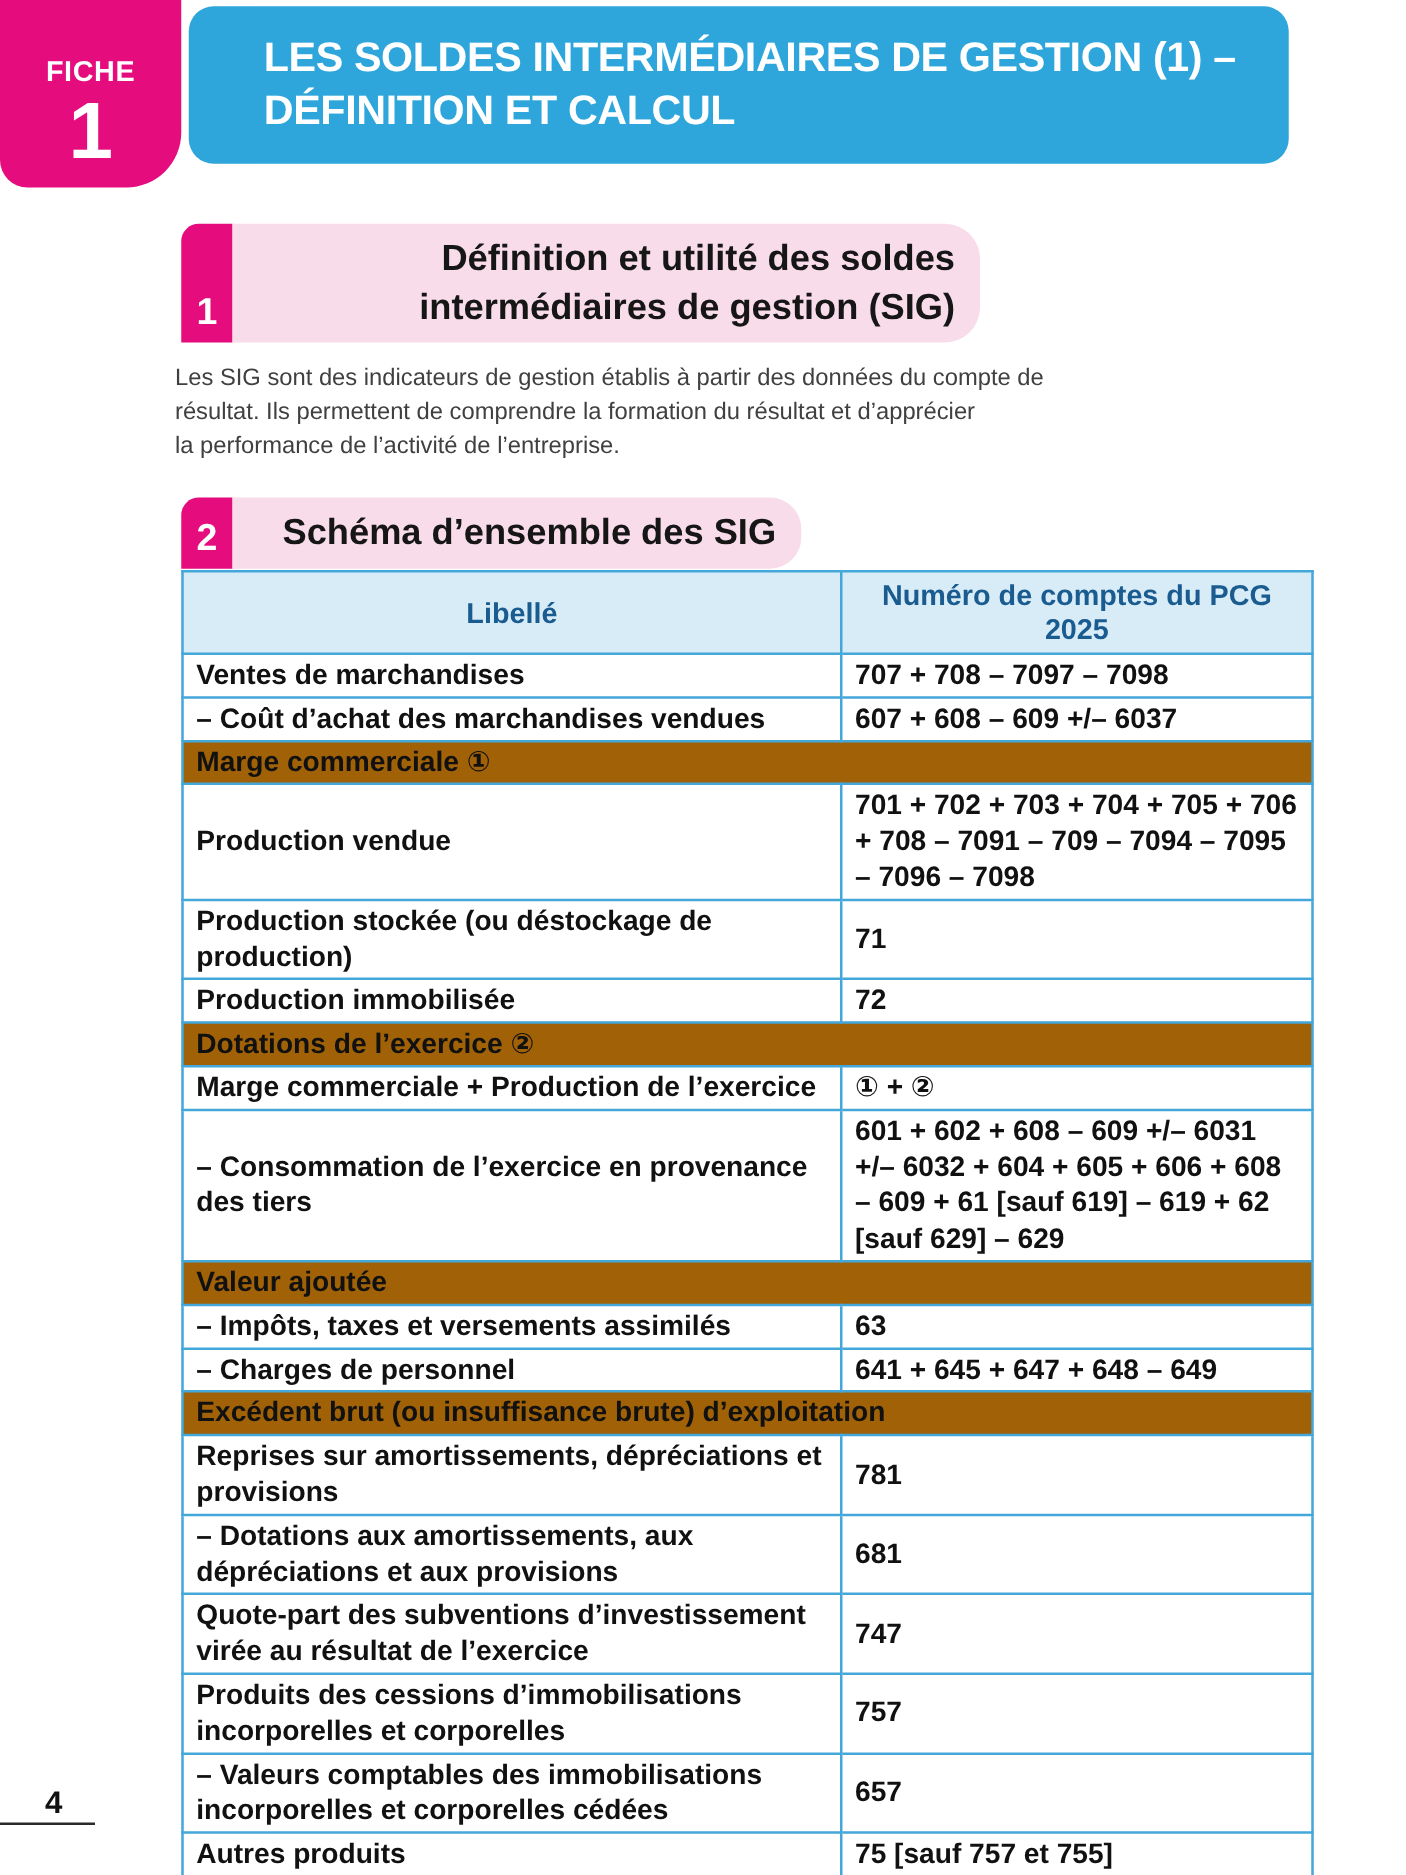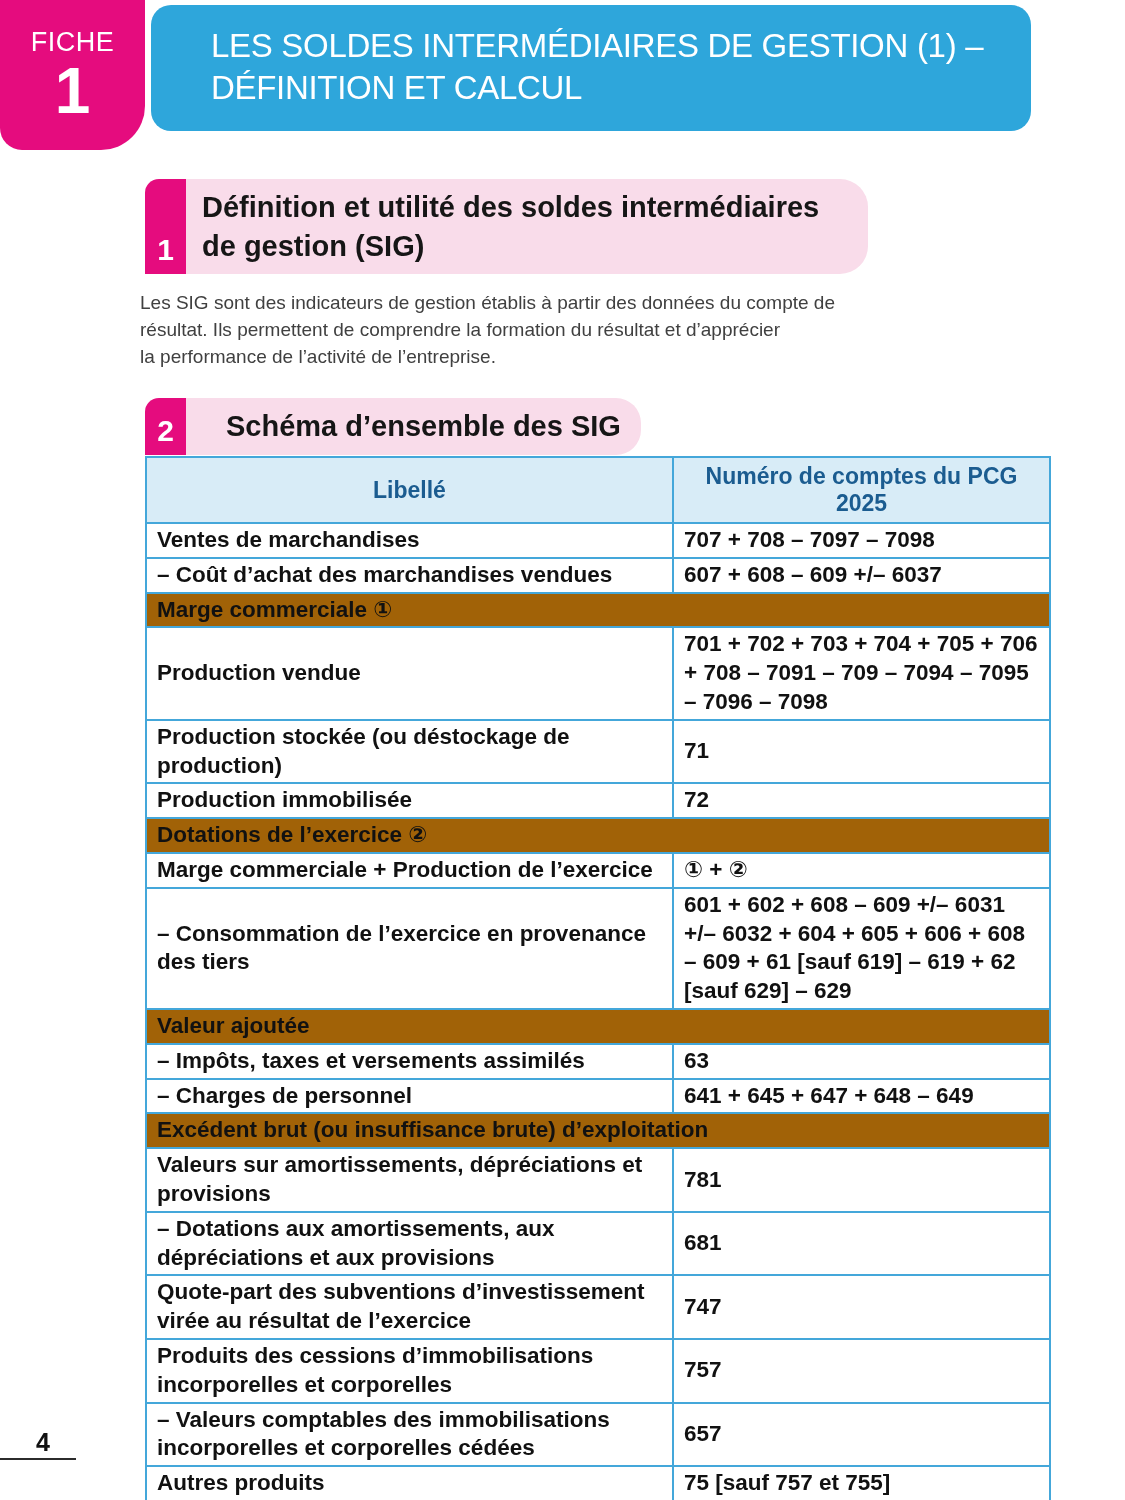--- a/index.html
+++ b/index.html
@@ -17,40 +17,40 @@
   .fiche-badge {
     position: absolute;
     left: 0; top: 0;
     width: 145px; height: 150px;
     background: #E50C7E;
     border-radius: 0 0 44px 22px;
     color: #fff;
     text-align: center;
   }
   .fiche-label {
-    font-size: 27px;
-    font-weight: normal;
+    font-size: 23px;
+    font-weight: bold;
     letter-spacing: .5px;
-    margin-top: 27px;
+    margin-top: 44px;
   }
   .fiche-number {
     font-size: 64px;
     font-weight: bold;
     line-height: 1.05;
   }
 
   
   .title-bar {
     position: absolute;
     left: 151px; top: 5px;
     width: 880px; height: 126px;
     background: #2EA6DB;
     border-radius: 20px;
     color: #ffffff;
-    font-weight: normal;
+    font-weight: bold;
     font-size: 33px;
     letter-spacing: -0.3px;
     line-height: 1.28;
     padding: 20px 10px 0 60px;
   }
 
   
   .section {
     position: absolute;
     left: 145px;
@@ -74,21 +74,21 @@
   }
   .sec-panel {
     background: #F9DCEA;
     color: #161616;
     font-weight: bold;
     font-size: 29px;
     line-height: 1.33;
     border-radius: 0 28px 28px 0;
     padding: 9px 20px 9px 16px;
   }
-  .section-1 .sec-panel { width: 682px; min-height: 88px; }
+  .section-1 .sec-panel { width: 598px; min-height: 88px; text-align: right; }
   .section-2 .sec-panel { width: 455px; min-height: 50px; border-radius: 0 25px 25px 0; padding-left: 40px; }
 
   
   .intro {
     position: absolute;
     left: 140px; top: 280px;
     width: 920px;
     font-size: 19px;
     line-height: 1.42;
     color: #404040;
@@ -232,21 +232,21 @@
           <td>63</td>
         </tr>
         <tr>
           <td>– Charges de personnel</td>
           <td>641 + 645 + 647 + 648 – 649</td>
         </tr>
         <tr class="band">
           <td colspan="2">Excédent brut (ou insuffisance brute) d’exploitation</td>
         </tr>
         <tr>
-          <td>Valeurs sur amortissements, dépréciations et provisions</td>
+          <td>Reprises sur amortissements, dépréciations et provisions</td>
           <td>781</td>
         </tr>
         <tr>
           <td>– Dotations aux amortissements, aux dépréciations et aux provisions</td>
           <td>681</td>
         </tr>
         <tr>
           <td>Quote-part des subventions d’investissement virée au résultat de l’exercice</td>
           <td>747</td>
         </tr>

